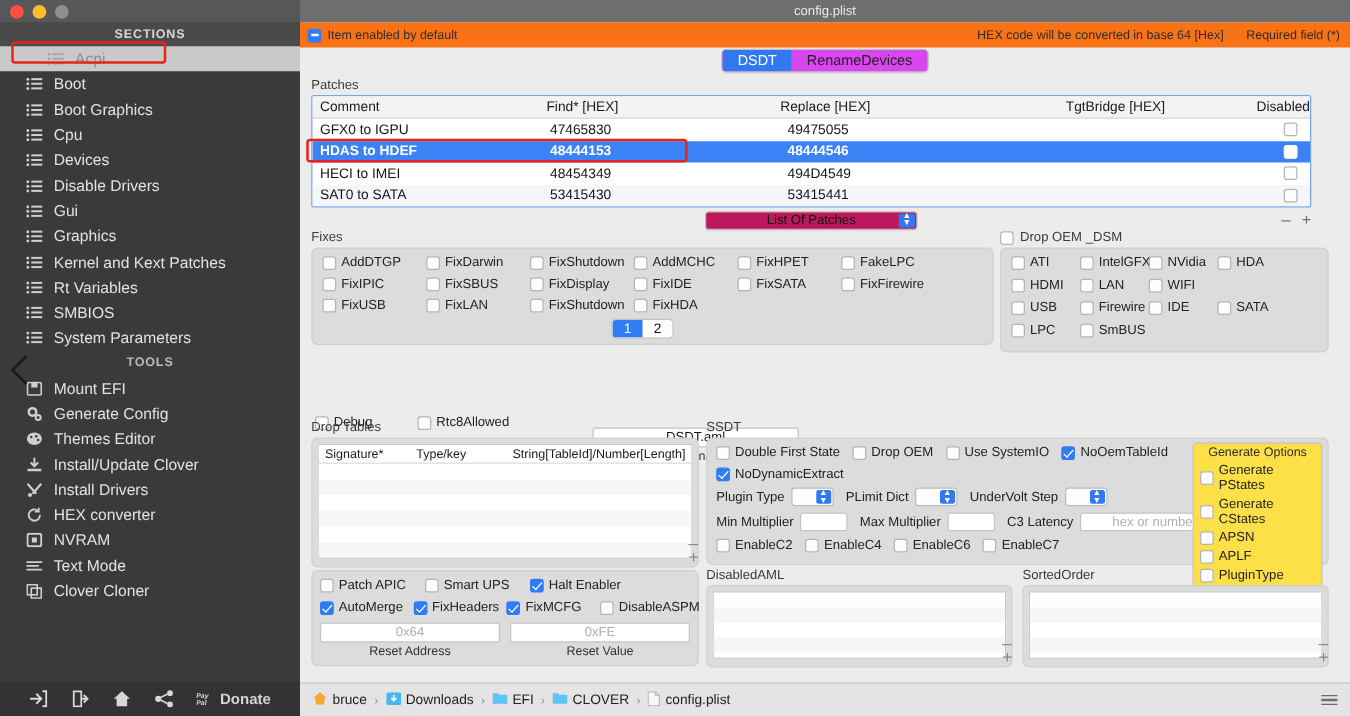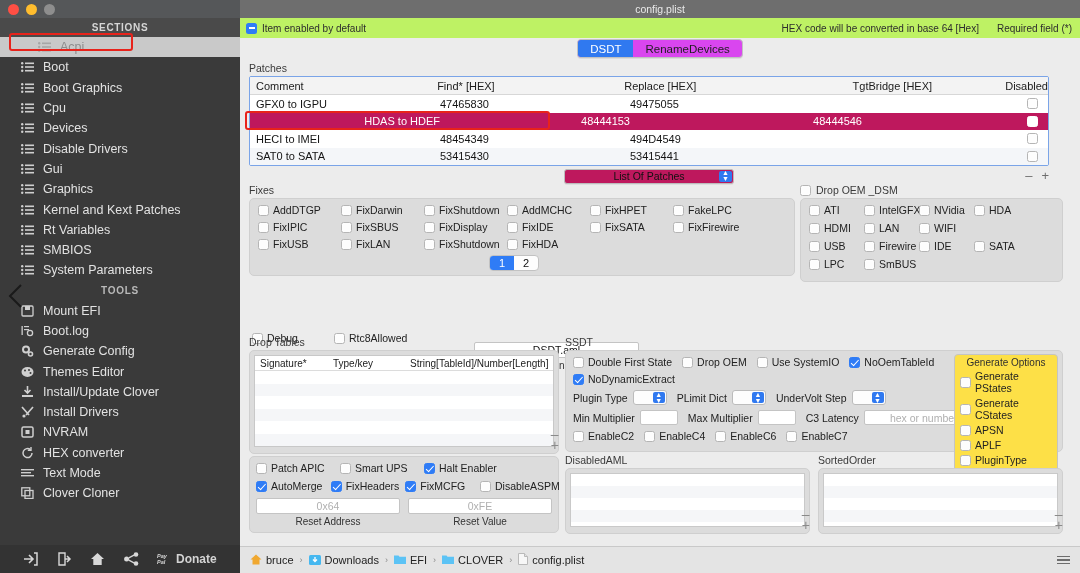--- a/index.html
+++ b/index.html
@@ -66,21 +66,21 @@
 
   
   .main { flex: 1; height: 573px; display: flex; flex-direction: column; background: #ececec; position: relative; }
   .titlebar {
     height: 18px; background: #6e6e6e; color: #e9e9e9;
     font-size: 10.5px; display: flex; align-items: center; justify-content: center;
   }
   .infobar {
     height: 20px; display: flex; align-items: center;
     padding: 0 8px 0 6px; font-size: 10px; color: #2d2d2d;
-    background: #bef264;
+    background: #f97316;
   }
   .infobar .left { display: flex; align-items: center; gap: 5px; }
   .infobar .right { margin-left: auto; display: flex; gap: 18px; }
   .mixedbox {
     width: 11px; height: 11px; border-radius: 2.5px; background: #2f7cf6;
     display: flex; align-items: center; justify-content: center;
   }
   .mixedbox i { display:block; width:6px; height:1.6px; background:#fff;}
 
   .seg-wrap { display:flex; justify-content:center; margin-top: 1px; }
@@ -103,21 +103,21 @@
 
   
   .patch-box { position:absolute; left: 9px; top: 4px; width: 800px; }
   .tbl {
     border: 1.5px solid #7aa4e8; background: #fff; border-radius: 2px;
     overflow: hidden;
   }
   .tbl .r { display: flex; height: 17.5px; align-items: center; font-size: 11px; color:#141414;}
   .tbl .hr { background:#f3f3f3; border-bottom: 1px solid #d7d7d7; height: 18px; color:#1b1b1b;}
   .tbl .r.alt { background: #f4f6f9; }
-  .tbl .r.sel { background: #be185d; color: #fff; font-weight: normal; text-align: right; }
+  .tbl .r.sel { background: #3b82f6; color: #fff; font-weight: bold; }
   .c1 { width: 190px; padding-left: 6px; }
   .c2 { width: 190px; }
   .c3 { width: 232px; }
   .c4 { width: 155px; }
   .c5 { flex:1; display:flex; align-items:center; justify-content:center; }
   .cbx {
     width: 11px; height: 11px; border: 1px solid #b5b5b5; border-radius: 2.5px;
     background: #fdfdfd; display: inline-block; vertical-align: middle;
     flex: 0 0 11px;
   }
@@ -419,31 +419,20 @@
             <svg width="13" height="12" viewBox="0 0 13 12">
               <rect x="1" y="1" width="11" height="10" rx="1" fill="none" stroke="currentColor" stroke-width="1.3"></rect>
               <rect x="4" y="1" width="5" height="4" fill="currentColor"></rect>
             </svg>
           </span>
           <span class="sb-label">Mount EFI</span>
         </div>
         <div class="sb-item">
           <span class="ico">
             <svg width="13" height="12" viewBox="0 0 13 12">
-              <rect x="0.5" y="1" width="1.3" height="9" fill="currentColor"></rect>
-              <rect x="3" y="1" width="5" height="1.2" fill="currentColor"></rect>
-              <rect x="3" y="4" width="5" height="1.2" fill="currentColor"></rect>
-              <circle cx="9" cy="8" r="2.6" fill="none" stroke="currentColor" stroke-width="1.3"></circle>
-            </svg>
-          </span>
-          <span class="sb-label">Boot.log</span>
-        </div>
-        <div class="sb-item">
-          <span class="ico">
-            <svg width="13" height="12" viewBox="0 0 13 12">
               <circle cx="5" cy="4.5" r="3" fill="none" stroke="currentColor" stroke-width="2"></circle>
               <circle cx="9.5" cy="9" r="2" fill="none" stroke="currentColor" stroke-width="1.6"></circle>
             </svg>
           </span>
           <span class="sb-label">Generate Config</span>
         </div>
         <div class="sb-item">
           <span class="ico">
             <svg width="13" height="12" viewBox="0 0 13 12">
               <ellipse cx="6.5" cy="6" rx="6" ry="5" fill="currentColor"></ellipse>
@@ -468,34 +457,34 @@
             <svg width="13" height="12" viewBox="0 0 13 12">
               <path d="M1 1l7 8M12 1L5 9" stroke="currentColor" stroke-width="1.7" fill="none"></path>
               <circle cx="3" cy="10" r="1.6" fill="currentColor"></circle>
             </svg>
           </span>
           <span class="sb-label">Install Drivers</span>
         </div>
         <div class="sb-item">
           <span class="ico">
             <svg width="13" height="12" viewBox="0 0 13 12">
+              <path d="M11 6a4.5 4.5 0 1 1-1.6-3.4" stroke="currentColor" stroke-width="1.5" fill="none"></path>
+              <path d="M10 0v3.2H6.8" stroke="currentColor" stroke-width="1.4" fill="none"></path>
+            </svg>
+          </span>
+          <span class="sb-label">HEX converter</span>
+        </div>
+        <div class="sb-item">
+          <span class="ico">
+            <svg width="13" height="12" viewBox="0 0 13 12">
               <rect x="1" y="1" width="11" height="10" rx="1.5" fill="none" stroke="currentColor" stroke-width="1.5"></rect>
               <rect x="4.5" y="4" width="4" height="4" fill="currentColor"></rect>
             </svg>
           </span>
           <span class="sb-label">NVRAM</span>
-        </div>
-        <div class="sb-item">
-          <span class="ico">
-            <svg width="13" height="12" viewBox="0 0 13 12">
-              <path d="M11 6a4.5 4.5 0 1 1-1.6-3.4" stroke="currentColor" stroke-width="1.5" fill="none"></path>
-              <path d="M10 0v3.2H6.8" stroke="currentColor" stroke-width="1.4" fill="none"></path>
-            </svg>
-          </span>
-          <span class="sb-label">HEX converter</span>
         </div>
         <div class="sb-item">
           <span class="ico">
             <svg width="13" height="12" viewBox="0 0 13 12">
               <rect x="0" y="2" width="13" height="1.4" fill="currentColor"></rect>
               <rect x="0" y="5" width="10" height="1.4" fill="currentColor"></rect>
               <rect x="0" y="8" width="13" height="1.4" fill="currentColor"></rect>
             </svg>
           </span>
           <span class="sb-label">Text Mode</span>

